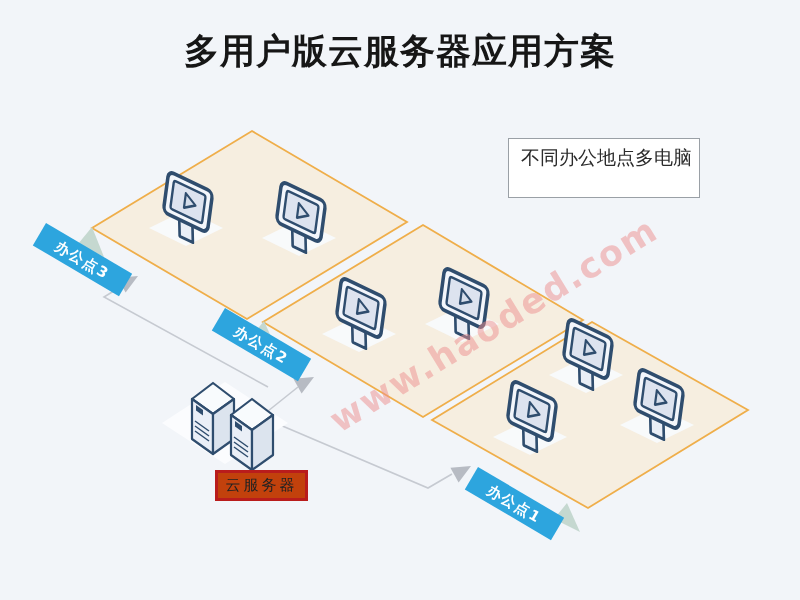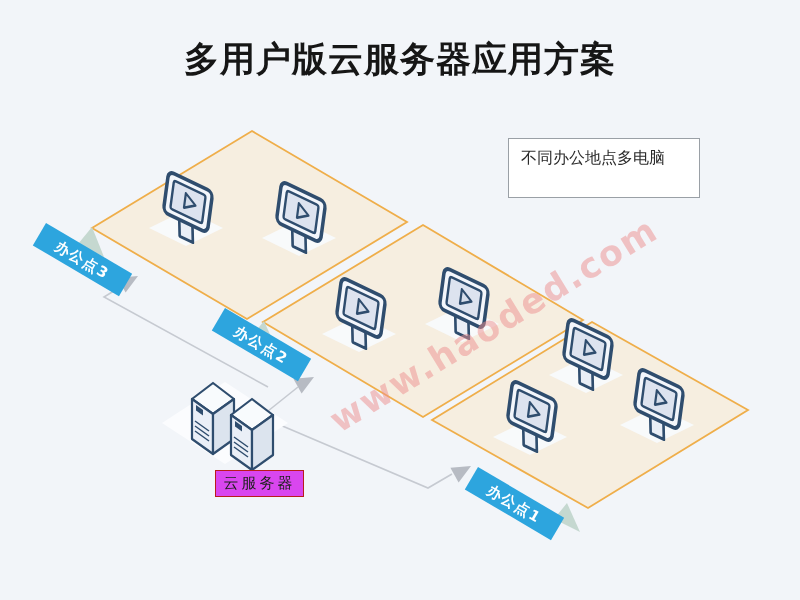--- a/index.html
+++ b/index.html
@@ -3,33 +3,33 @@
 <meta charset="utf-8">
 <style>
   html,body{margin:0;padding:0;}
   body{
     width:800px;height:600px;position:relative;overflow:hidden;
     background:#f2f5f9;
     font-family:"DejaVu Sans","Liberation Sans",sans-serif;
   }
   .stage{position:absolute;left:0;top:0;width:800px;height:600px;}
   .page-title{
-    position:absolute;left:0;top:36px;width:800px;
+    position:absolute;left:0;top:28px;width:800px;
     text-align:center;font-size:35px;font-weight:bold;color:#161616;
     letter-spacing:1px;
   }
   .annotation-box{
     position:absolute;left:508px;top:138px;width:178px;height:48px;
     background:#ffffff;border:1px solid #9aa0a6;
     padding:6px 0 4px 12px;
-    font-size:16px;color:#2b2b2b;line-height:25px;
+    font-size:19px;color:#2b2b2b;line-height:25px;
   }
   .server-label-box{
     position:absolute;left:215px;top:470px;width:87px;height:25px;
-    background:#d946ef;border:1px solid #b91c1c;
+    background:#c2410c;border:3px solid #b91c1c;
     font-size:15px;color:#222;letter-spacing:3px;
     display:flex;align-items:center;justify-content:center;
   }
   svg text{font-family:"DejaVu Sans","Liberation Sans",sans-serif;}
 </style>
 </head>
 <body>
 
 <div class="stage">
 

